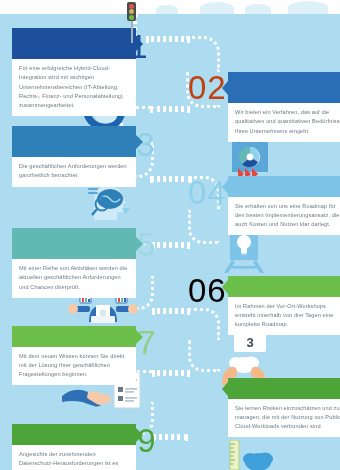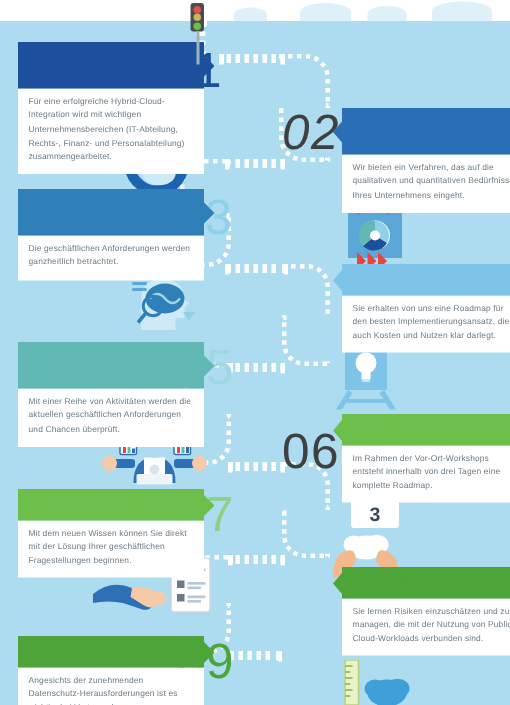--- a/index.html
+++ b/index.html
@@ -157,24 +157,25 @@
   <div class="traffic-light">
     <div class="tl-box">
       <div class="tl-lamp" style="background:#d9534f;"></div>
       <div class="tl-lamp" style="background:#c8b560;"></div>
       <div class="tl-lamp" style="background:#6cbf4b;"></div>
     </div>
     <div class="tl-pole"></div>
   </div>
 
   <div class="num" style="left:110px;top:30px;color:#1c4f9c;">01</div>
-  <div class="num" style="left:188px;top:71px;color:#404040;font-style:italic;">02</div>
+  <div class="num" style="left:188px;top:71px;color:#c2410c;">02</div>
   <div class="num" style="left:117px;top:128px;color:#8fd0ea;">03</div>
+  <div class="num" style="left:188px;top:176px;color:#8fd0ea;">04</div>
   <div class="num" style="left:118px;top:228px;color:#9fd8e2;">05</div>
-  <div class="num" style="left:188px;top:284px;color:#404040;">06</div>
+  <div class="num" style="left:188px;top:274px;color:#000000;">06</div>
   <div class="num" style="left:118px;top:326px;color:#8fcf86;">07</div>
   <div class="num" style="left:118px;top:424px;color:#4da53a;">09</div>
 
   <div class="illus" style="left:82px;top:86px;width:46px;height:46px;">
     <svg width="46" height="46" viewBox="0 0 46 46">
       <path d="M23 5 A18 18 0 1 0 39 16" fill="none" stroke="#1c63b0" stroke-width="7"></path>
       <path d="M23 8 A15 15 0 0 1 37 17" fill="none" stroke="#3f9fd9" stroke-width="6"></path>
       <ellipse cx="24" cy="30" rx="11" ry="7.5" fill="#cfeaf7"></ellipse>
       <ellipse cx="19" cy="27" rx="6" ry="5" fill="#cfeaf7"></ellipse>
       <ellipse cx="29" cy="27" rx="7" ry="5.5" fill="#cfeaf7"></ellipse>

